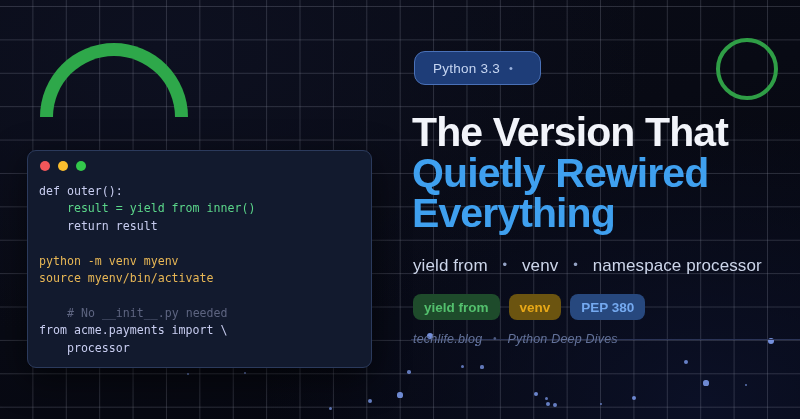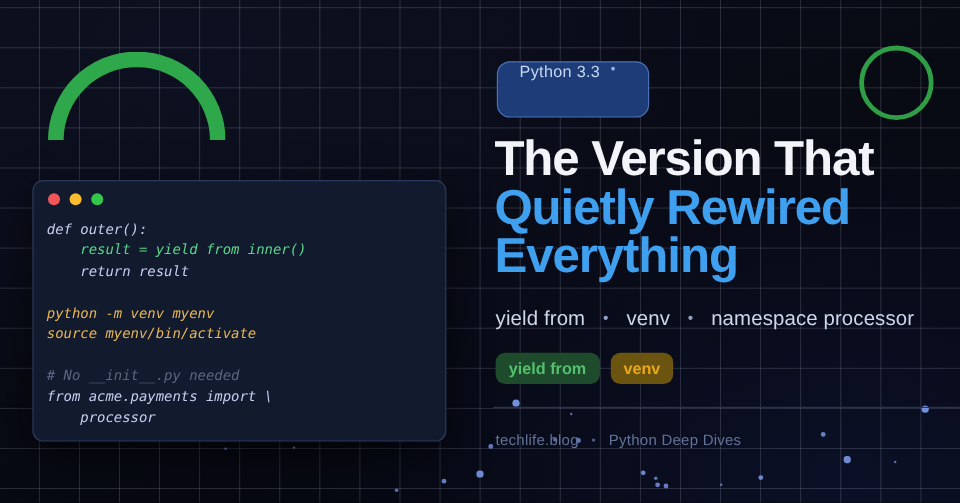--- a/index.html
+++ b/index.html
@@ -62,23 +62,23 @@
   
   #right {
     position:absolute;
     left:405px; top:0;
     width:400px; height:419px;
   }
 
   #badge {
     position:absolute;
     left:9px; top:51px;
-    height:47px;
+    height:34px;
     padding:0 18px;
-    display:flex; align-items:flex-start;
+    display:flex; align-items:center;
     background:#1e3d78;
     border:1px solid #4a71b8;
     border-radius:11px;
     color:#c6d6f2;
     font-size:13.5px;
     letter-spacing:0.25px;
     white-space:nowrap;
   }
   #badge .sep { padding:0 9px; color:#9ab2dd; font-size:11px; }
 
@@ -126,39 +126,39 @@
   .tag.blue   { background:#27487e; color:#74a9f0; }
 
   #divider {
     position:absolute;
     left:6px; top:339px;
     width:392px; height:1px;
     background:#2a3356;
   }
   #footer {
     position:absolute;
-    left:8px; top:360px;
+    left:8px; top:332px;
     font-size:12.5px;
     color:#63729a;
     white-space:nowrap;
     letter-spacing:0.2px;
+    font-style:italic;
   }
   #footer .sep { padding:0 7px; color:#4e5c82; font-size:10px; vertical-align:1px; }
 
   
   #code-window {
     position:absolute;
     left:27px; top:150px;
     width:345px; height:218px;
     background:#121a2e;
     border:1px solid #2b3a5c;
     border-radius:9px;
     overflow:hidden;
     box-shadow:0 10px 34px rgba(0,0,0,0.55);
-    font-style:italic;
   }
   #dots { position:absolute; left:12px; top:10px; display:flex; gap:8px; }
   #dots i { width:10px; height:10px; border-radius:50%; display:block; }
   #dots i.r { background:#f1565a; }
   #dots i.y { background:#f9b party; }
   #dots i.y { background:#f9bd2e; }
   #dots i.g { background:#33c84b; }
 
   #code {
     position:absolute;
@@ -167,21 +167,21 @@
     font-family:"DejaVu Sans Mono", "Liberation Mono", monospace;
     font-size:11.6px;
     line-height:17.4px;
     white-space:pre;
     color:#c8cdf0;
   }
   #code .line { display:block; height:17.4px; }
   .t-plain   { color:#c8cdf0; }
   .t-green   { color:#5bd68a; }
   .t-amber   { color:#e8b755; }
-  .t-comment { color:#5d6480; }
+  .t-comment { color:#5d6480;margin-left:28px; }
   .t-blank   { color:transparent; }
 </style>
 </head>
 <body>
 
 <div id="card">
 
   <div id="grid" class="dim"></div>
 
   <div class="arc"></div>
@@ -236,20 +236,21 @@
       <span>yield from</span>
       <span class="sep">•</span>
       <span>venv</span>
       <span class="sep">•</span>
       <span>namespace processor</span>
     </div>
 
     <div id="tags">
         <div class="tag green">yield from</div>
         <div class="tag amber">venv</div>
+        <div class="tag blue">PEP 380</div>
       </div>
 
     <div id="divider"></div>
 
     <div id="footer">
       <span>techlife.blog</span>
       <span class="sep">•</span>
       <span>Python Deep Dives</span>
     </div>
 

